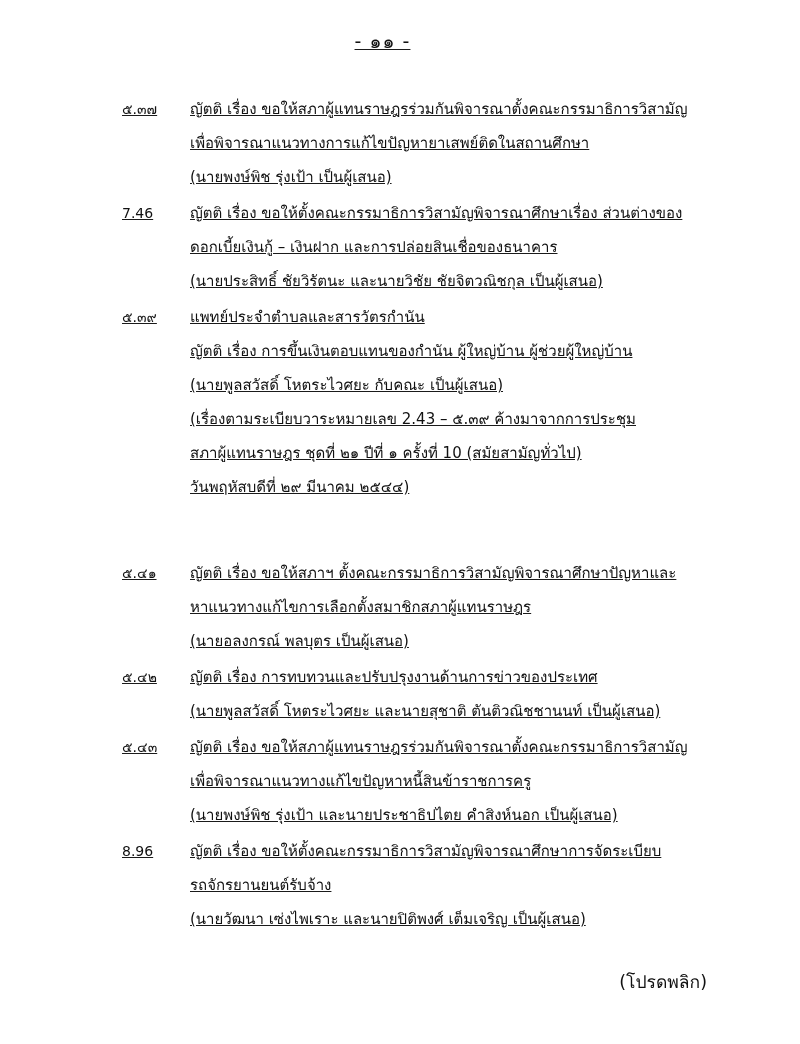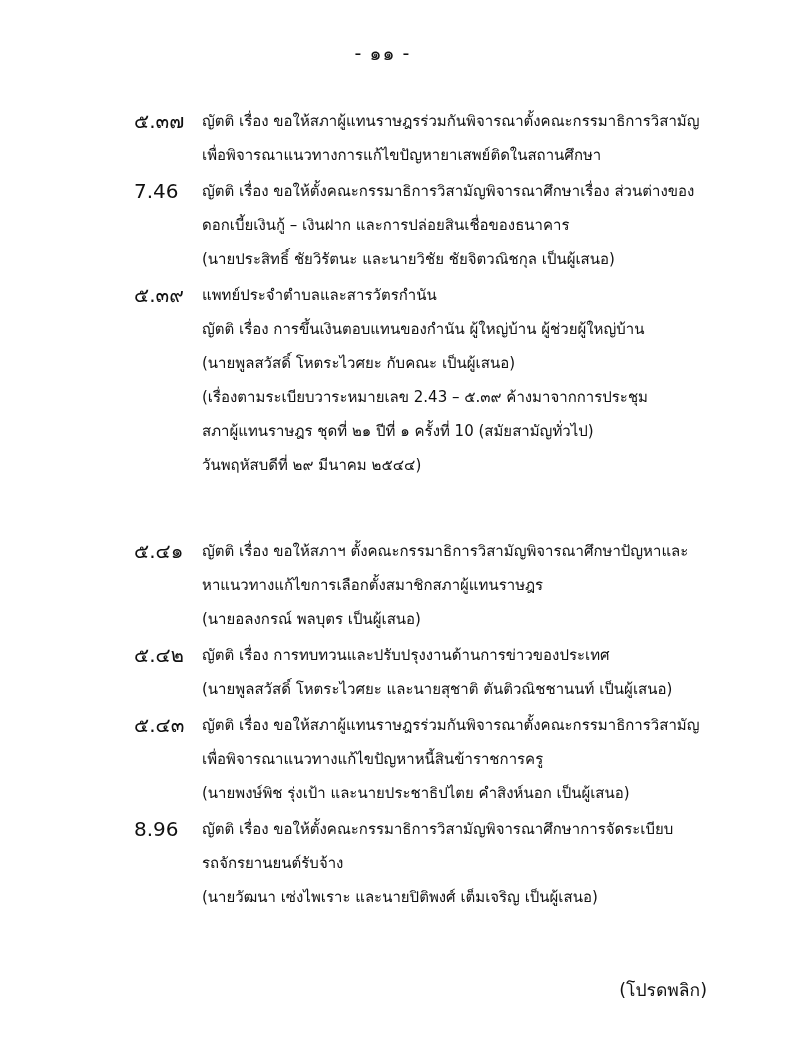--- a/index.html
+++ b/index.html
@@ -13,21 +13,22 @@
     font-family: "DejaVu Sans", "Liberation Sans", sans-serif;
     color: #1a1a1a;
     position: relative;
     overflow: hidden;
   }
   .page {
     position: relative;
     width: 765px;
     height: 1044px;
     box-sizing: border-box;
-    padding: 16px;
+    padding: 4px;
+    text-decoration: underline;
   }
   .page-number {
     text-align: center;
     font-size: 19px;
     letter-spacing: 1px;
     padding-top: 22px;
     color: #111;
   }
   .body-area {
     margin-top: 36px;
@@ -35,60 +36,61 @@
     padding-right: 60px;
   }
   .entry {
     display: flex;
     align-items: flex-start;
     margin-bottom: 2px;
   }
   .entry-num {
     width: 68px;
     flex: 0 0 68px;
-    font-size: 20px;
+    font-size: 14px;
     line-height: 34px;
     color: #111;
     white-space: nowrap;
   }
   .entry-body {
     flex: 1 1 auto;
   }
   .line {
     font-size: 15px;
     line-height: 34px;
     color: #111;
     white-space: nowrap;
   }
   .gap-block {
     height: 34px;
   }
   .footer-note {
     position: absolute;
     right: 58px;
-    bottom: 40px;
+    bottom: 48px;
     font-size: 17.5px;
     color: #111;
   }
   .spacer-sm { height: 16px; }
 </style>
 </head>
 <body>
 
 <div class="page">
 
   <div class="page-number">- ๑๑ -</div>
 
   <div class="body-area">
 
     <div class="entry">
       <div class="entry-num">๕.๓๗</div>
       <div class="entry-body">
         <div class="line">ญัตติ เรื่อง ขอให้สภาผู้แทนราษฎรร่วมกันพิจารณาตั้งคณะกรรมาธิการวิสามัญ</div>
         <div class="line">เพื่อพิจารณาแนวทางการแก้ไขปัญหายาเสพย์ติดในสถานศึกษา</div>
+        <div class="line">(นายพงษ์พิช  รุ่งเป้า  เป็นผู้เสนอ)</div>
       </div>
     </div>
 
     <div class="entry">
       <div class="entry-num">7.46</div>
       <div class="entry-body">
         <div class="line">ญัตติ เรื่อง ขอให้ตั้งคณะกรรมาธิการวิสามัญพิจารณาศึกษาเรื่อง ส่วนต่างของ</div>
         <div class="line">ดอกเบี้ยเงินกู้ – เงินฝาก และการปล่อยสินเชื่อของธนาคาร</div>
         <div class="line">(นายประสิทธิ์  ชัยวิรัตนะ และนายวิชัย  ชัยจิตวณิชกุล  เป็นผู้เสนอ)</div>
       </div>

